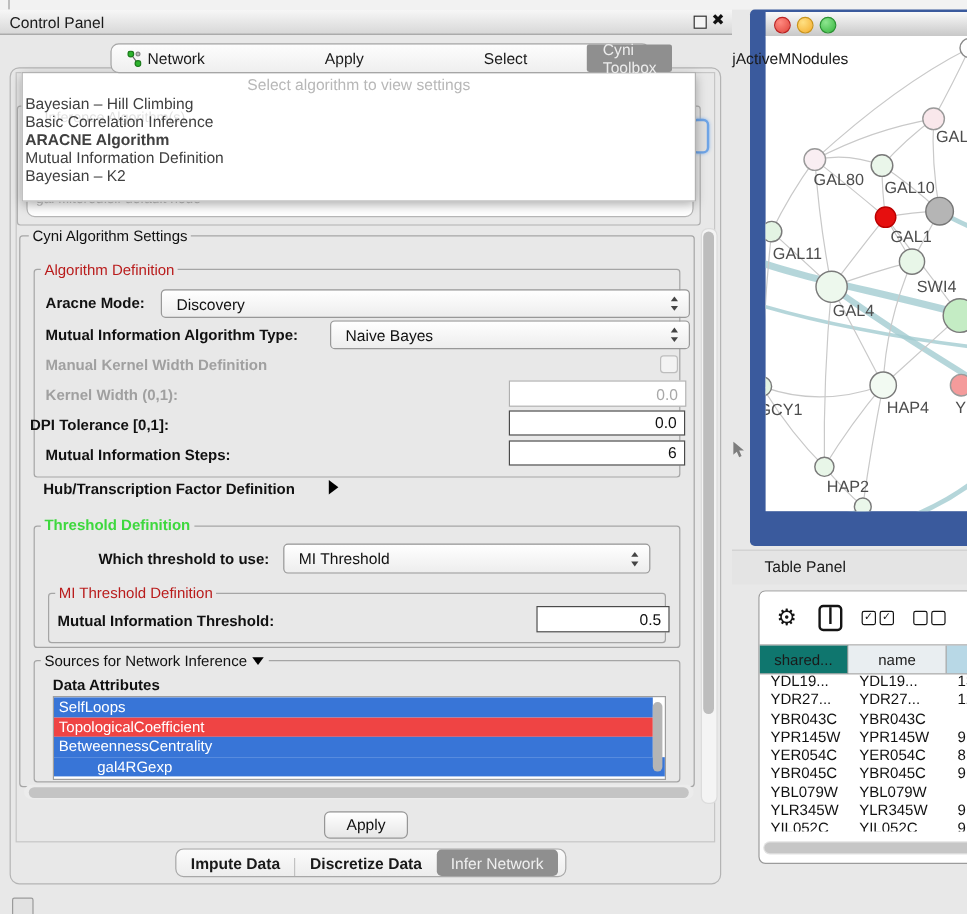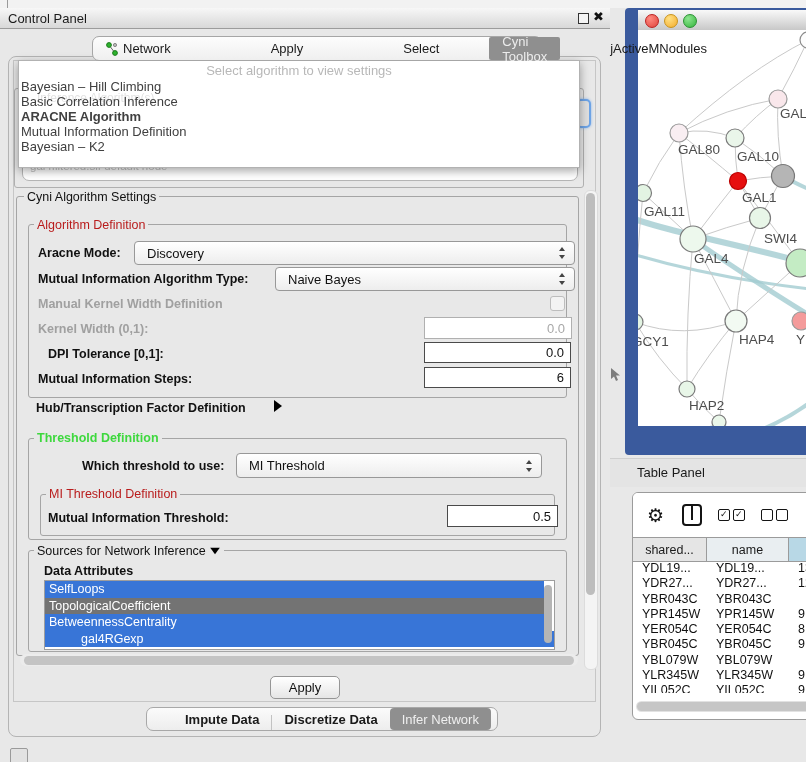--- a/index.html
+++ b/index.html
@@ -64,21 +64,21 @@
   #src-scroll{position:absolute;right:2px;top:4px;width:8px;height:58px;background:#b5b5b5;border-radius:4px;}
   
   #v-scroll-track{left:584px;top:190px;width:12px;height:478px;background:#f4f4f4;border:1px solid #dcdcdc;border-radius:6px;}
   #v-scroll-thumb{left:586px;top:193px;width:9px;height:402px;background:#bdbdbd;border-radius:5px;}
   #h-scroll-track{left:20px;top:654px;width:558px;height:12px;background:#ececec;border-radius:6px;}
   #h-scroll-thumb{left:24px;top:656px;width:550px;height:9px;background:#c4c4c4;border-radius:5px;}
   
   #apply-btn{left:270px;top:676px;width:68px;height:21px;border:1px solid #969696;border-radius:5px;
     background:linear-gradient(#ffffff,#e6e6e6);font-size:13px;display:flex;align-items:center;justify-content:center;}
   #bottom-tabbar{left:146px;top:707px;width:324px;height:22px;border:1px solid #a8a8a8;border-radius:7px;
-    background:linear-gradient(#fbfbfb,#ededed);display:flex;align-items:flex-end;font-size:13px;font-weight:bold;z-index:5;padding-left:26px;}
+    background:linear-gradient(#fbfbfb,#ededed);display:flex;align-items:flex-end;font-size:13px;font-weight:bold;z-index:5;}
   .btab{padding:0 12px;height:22px;display:flex;align-items:center;color:#1a1a1a;}
   .btab.selected{background:#8f8f8f;color:#efefef;font-weight:normal;border-radius:4px;}
   #corner-btn{left:10px;top:748px;width:16px;height:14px;border:1px solid #9a9a9a;background:#e2e2e2;border-radius:2px;}
   
   #net-frame{left:625px;top:8px;width:181px;height:447px;background:#3a5a9d;border-radius:4px 0 0 4px;}
   #net-titlebar{left:638px;top:10px;width:168px;height:20px;background:linear-gradient(#f9f9f9,#c8c8c8);border-bottom:1px solid #8e8e8e;}
   .light{position:absolute;top:4px;width:12px;height:12px;border-radius:50%;}
   #light-red{left:7px;background:radial-gradient(circle at 35% 30%,#ff8a80,#e0443c);border:1px solid #b22;}
   #light-yellow{left:26px;background:radial-gradient(circle at 35% 30%,#ffe083,#f4ad2d);border:1px solid #c9941c;}
   #light-green{left:45px;background:radial-gradient(circle at 35% 30%,#8ee690,#35b53d);border:1px solid #2a9132;}
@@ -182,21 +182,21 @@
   </div>
 
   <span class="abs glabel" style="left:38px;top:297px;">Manual Kernel Width Definition</span>
   <div class="abs checkbox" style="left:550px;top:296px;"></div>
 
   <span class="abs glabel" style="left:38px;top:322px;">Kernel Width (0,1):</span>
   <div class="abs field disabled" style="left:424px;top:317px;width:140px;height:20px;">
     <span>0.0</span>
   </div>
 
-  <span class="abs blabel" style="left:48px;top:347px;">DPI Tolerance [0,1]:</span>
+  <span class="abs blabel" style="left:25px;top:347px;">DPI Tolerance [0,1]:</span>
   <div class="abs field enabled" style="left:424px;top:342px;width:139px;height:19px;">
     <span>0.0</span>
   </div>
 
   <span class="abs blabel" style="left:38px;top:372px;">Mutual Information Steps:</span>
   <div class="abs field enabled" style="left:424px;top:367px;width:139px;height:19px;">
     <span>6</span>
   </div>
 
   <span class="abs" style="left:36px;top:401px;font-size:12.5px;font-weight:600;">Hub/Transcription Factor Definition</span>
@@ -216,21 +216,21 @@
   <span class="abs blabel" style="left:48px;top:511px;">Mutual Information Threshold:</span>
   <div class="abs field enabled" style="left:447px;top:505px;width:103px;height:20px;">
     <span>0.5</span>
   </div>
 
   <div class="abs group" style="left:28px;top:550px;width:537px;height:100px;"></div>
   <span class="legend" style="left:34px;top:544px;"><span>Sources for Network Inference</span> <span class="tri-down" style="transform:scale(.8);display:inline-block;"></span></span>
   <span class="abs blabel" style="left:44px;top:564px;">Data Attributes</span>
   <div id="sources-list" class="abs">
       <div class="src-item" style="background: rgb(56, 117, 215);">SelfLoops</div>
-      <div class="src-item" style="background: #737373;">TopologicalCoefficient</div>
+      <div class="src-item" style="background: #ef4444;">TopologicalCoefficient</div>
       <div class="src-item" style="background: rgb(56, 117, 215);">BetweennessCentrality</div>
       <div class="src-item" style="background: rgb(56, 117, 215); padding-left: 36px;">gal4RGexp</div>
       <div id="src-scroll"></div>
     </div>
 
   <div id="v-scroll-track" class="abs"></div>
   <div id="v-scroll-thumb" class="abs"></div>
   <div id="h-scroll-track" class="abs"></div>
   <div id="h-scroll-thumb" class="abs"></div>
 
@@ -333,21 +333,21 @@
           <span class="cb">✓</span>
           <span class="cb">✓</span>
         </span>
       <span class="cb-pair">
           <span class="cb"></span>
           <span class="cb"></span>
         </span>
       <span class="page-icon"></span>
     </div>
     <div id="tbl-head">
-        <div class="hcell" style="width: 74px; background: #e5e5e5;">shared...</div>
+        <div class="hcell" style="width: 74px; background: #0f766e;">shared...</div>
         <div class="hcell" style="width: 82px; background: rgb(233, 238, 241);">name</div>
         <div class="hcell" style="width: 74px; background: rgb(184, 216, 230);"></div>
       </div>
     <div id="tbl-rows">
         <div class="trow">
           <div class="tcell" style="width: 74px;">YDL19...</div>
           <div class="tcell" style="width: 82px;">YDL19...</div>
           <div class="tcell" style="width: 74px;">13</div>
         </div>
         <div class="trow">

